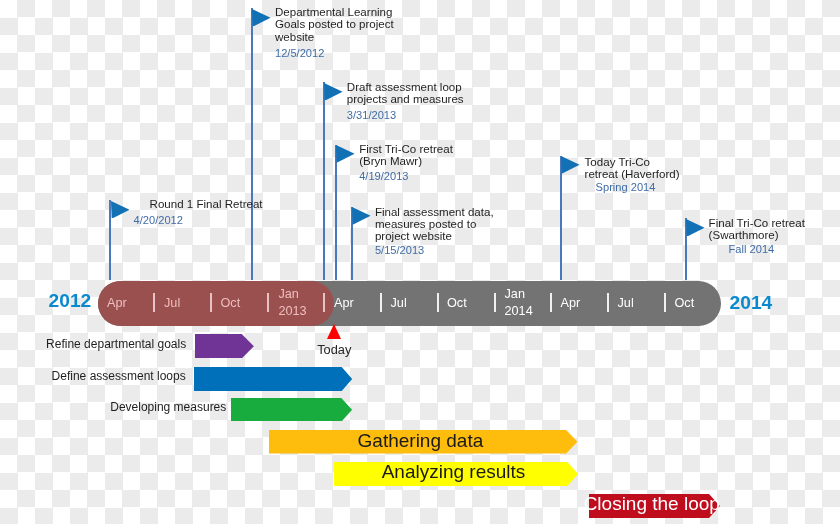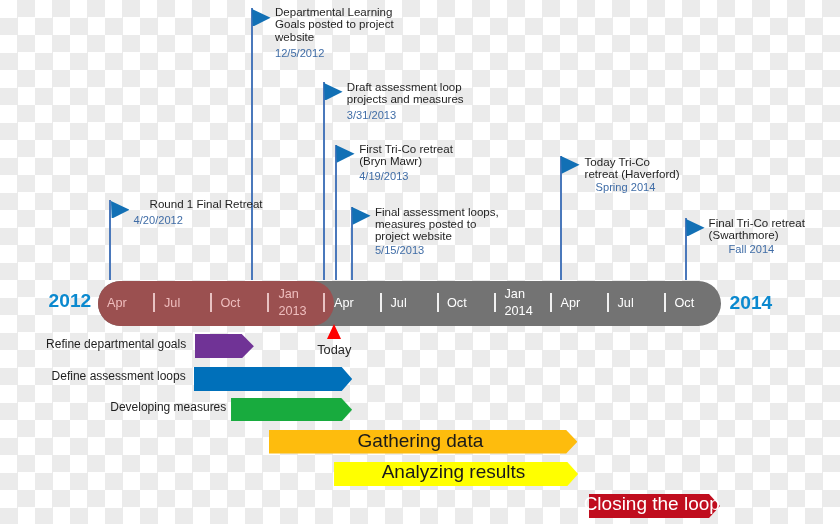--- a/index.html
+++ b/index.html
@@ -95,21 +95,21 @@
   </div>
   <div class="mk-text mk-title" style="left: 133.6px; top: 197.85px; color: rgb(31, 31, 31); padding-left: 16px;">Round 1 Final Retreat</div>
   <div class="mk-text mk-date" style="left: 133.6px; top: 213.95px; color: rgb(63, 108, 166);">4/20/2012</div>
 
   <div class="flag" style="left:351.3px;top:207px;height:73px;">
     <div class="pole" style="height: 73px; background-color: rgb(74, 120, 187);"></div>
     <svg class="banner" viewBox="0 0 18.6 17.7">
       <path d="M0 0 L18.6 8.85 L0.7 17.7 Z" fill="#1270b5"></path>
     </svg>
   </div>
-  <div class="mk-text mk-title" style="left: 374.9px; top: 205.95px; color: rgb(31, 31, 31);">Final assessment loops,
+  <div class="mk-text mk-title" style="left: 374.9px; top: 205.95px; color: rgb(31, 31, 31);">Final assessment data,
 measures posted to
 project website</div>
   <div class="mk-text mk-date" style="left: 374.9px; top: 244.05px; color: rgb(63, 108, 166);">5/15/2013</div>
 
   <div class="flag" style="left:559.8px;top:156px;height:124px;">
     <div class="pole" style="height: 124px; background-color: rgb(74, 120, 187);"></div>
     <svg class="banner" viewBox="0 0 18.6 17.7">
       <path d="M0 0 L18.6 8.85 L0.7 17.7 Z" fill="#1270b5"></path>
     </svg>
   </div>

